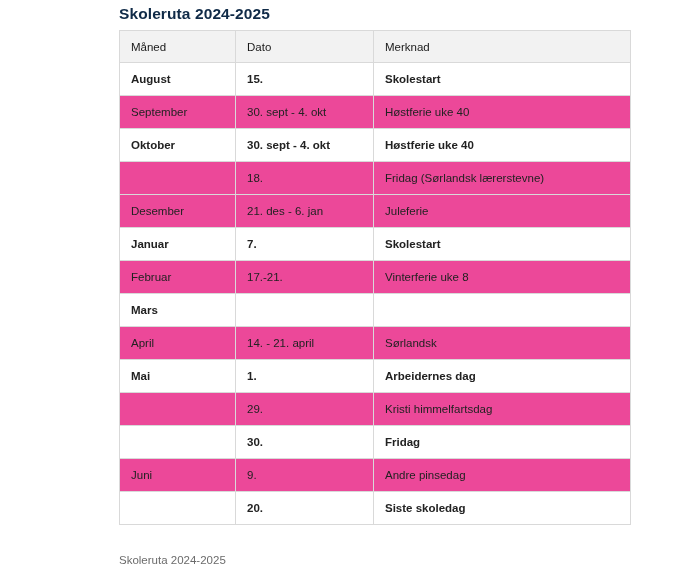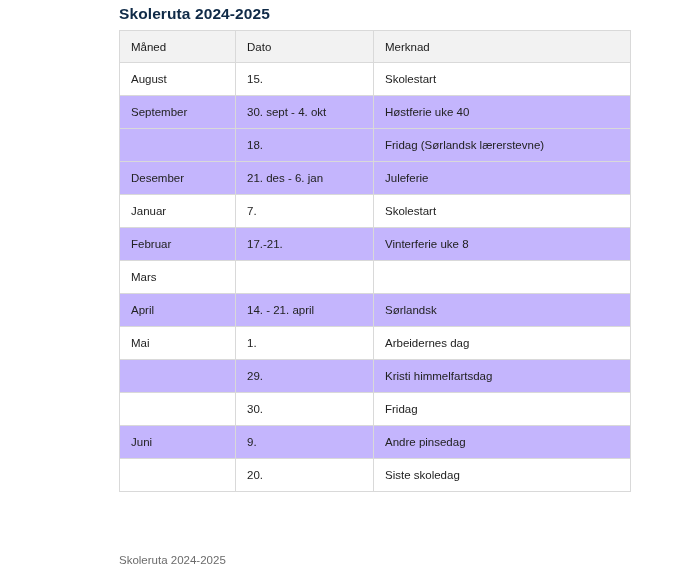--- a/index.html
+++ b/index.html
@@ -55,23 +55,24 @@
     white-space: nowrap;
   }
   table.schedule thead th {
     background: #f2f2f2;
     font-weight: normal;
     color: #1a1a1a;
     height: 31px;
   }
   table.schedule tbody tr.odd td {
     background: #ffffff;
+    font-weight: bold;
   }
   table.schedule tbody tr.even td {
-    background: #c4b5fd;
+    background: #ec4899;
   }
   col.c-month { width: 116px; }
   col.c-date  { width: 138px; }
   col.c-note  { width: 257px; }
   .caption {
     position: absolute;
     left: 119px;
     top: 554px;
     font-size: 11.5px;
     color: #6b6b6b;
@@ -99,20 +100,25 @@
         </tr>
       </thead>
       <tbody>
           <tr class="odd">
             <td>August</td>
             <td>15.</td>
             <td>Skolestart</td>
           </tr>
           <tr class="even">
             <td>September</td>
+            <td>30. sept - 4. okt</td>
+            <td>Høstferie uke 40</td>
+          </tr>
+          <tr class="odd">
+            <td>Oktober</td>
             <td>30. sept - 4. okt</td>
             <td>Høstferie uke 40</td>
           </tr>
           <tr class="even">
             <td></td>
             <td>18.</td>
             <td>Fridag (Sørlandsk lærerstevne)</td>
           </tr>
           <tr class="even">
             <td>Desember</td>

